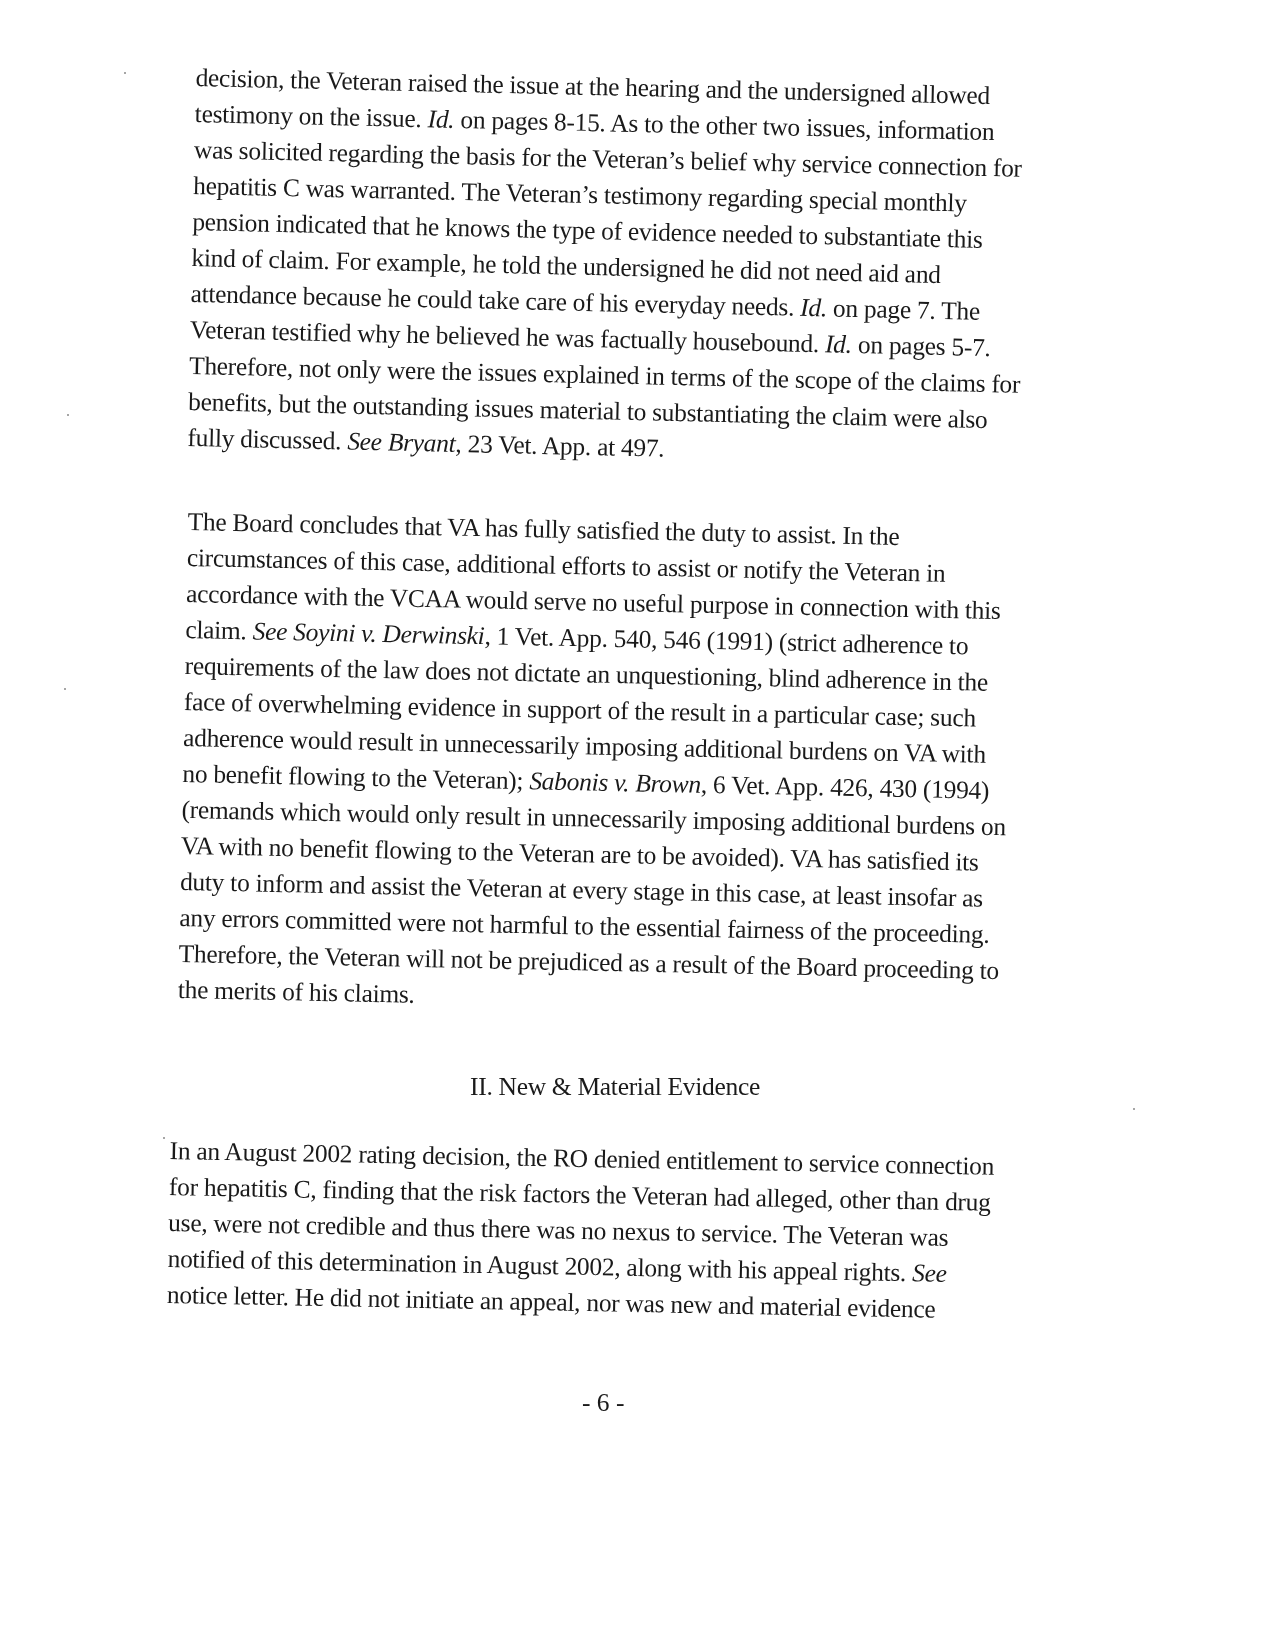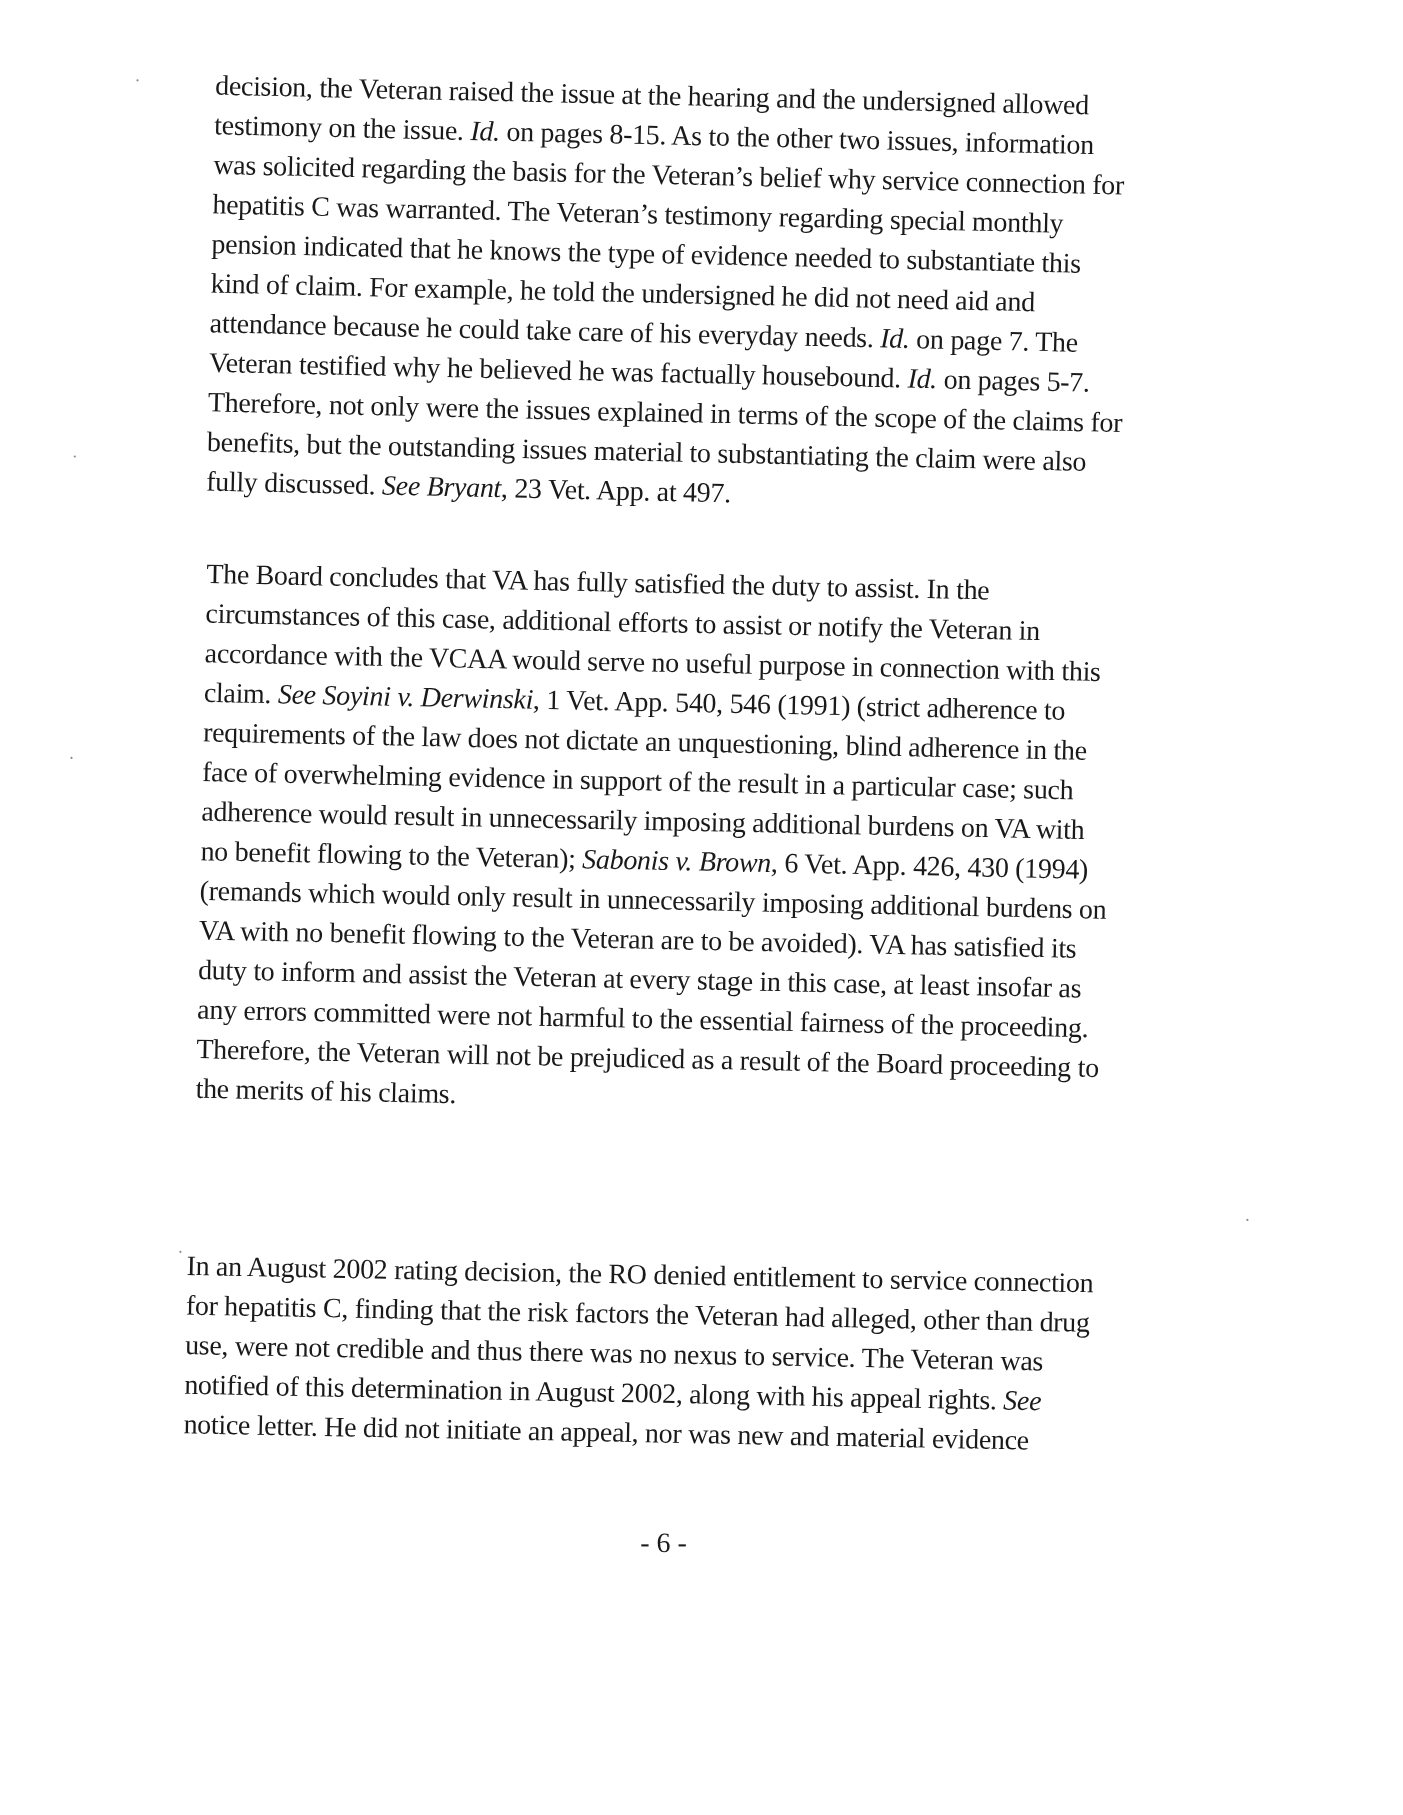--- a/index.html
+++ b/index.html
@@ -44,20 +44,21 @@
       <span class="line"><span>face of overwhelming evidence in support of the result in a particular case; such</span></span>
       <span class="line"><span>adherence would result in unnecessarily imposing additional burdens on VA with</span></span>
       <span class="line"><span>no benefit flowing to the Veteran); </span><span class="it">Sabonis v. Brown</span><span>, 6 Vet. App. 426, 430 (1994)</span></span>
       <span class="line"><span>(remands which would only result in unnecessarily imposing additional burdens on</span></span>
       <span class="line"><span>VA with no benefit flowing to the Veteran are to be avoided).  VA has satisfied its</span></span>
       <span class="line"><span>duty to inform and assist the Veteran at every stage in this case, at least insofar as</span></span>
       <span class="line"><span>any errors committed were not harmful to the essential fairness of the proceeding.</span></span>
       <span class="line"><span>Therefore, the Veteran will not be prejudiced as a result of the Board proceeding to</span></span>
       <span class="line"><span>the merits of his claims.</span></span>
     </div>
+  <div class="heading">II.  New &amp; Material Evidence</div>
   <div class="para p3">
       <span class="line"><span>In an August 2002 rating decision, the RO denied entitlement to service connection</span></span>
       <span class="line"><span>for hepatitis C, finding that the risk factors the Veteran had alleged, other than drug</span></span>
       <span class="line"><span>use, were not credible and thus there was no nexus to service.  The Veteran was</span></span>
       <span class="line"><span>notified of this determination in August 2002, along with his appeal rights.  </span><span class="it">See</span></span>
       <span class="line"><span>notice letter.  He did not initiate an appeal, nor was new and material evidence</span></span>
     </div>
   <div class="pagenum">- 6 -</div>
 
   <span class="speck" style="left:124px;top:72px;"></span>

